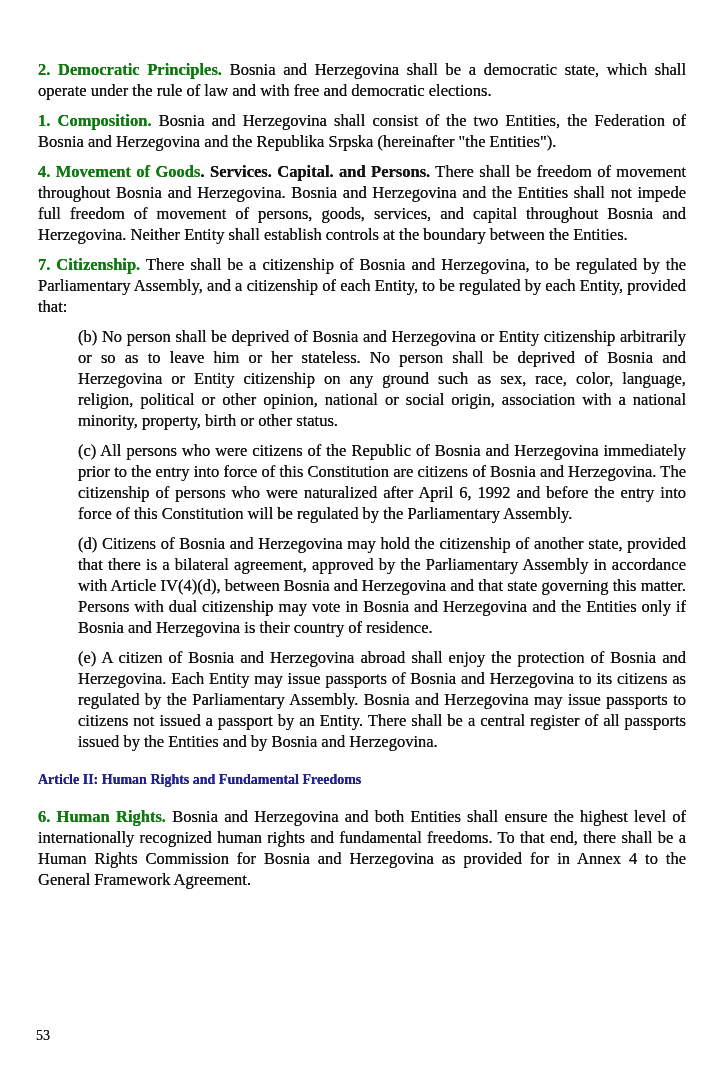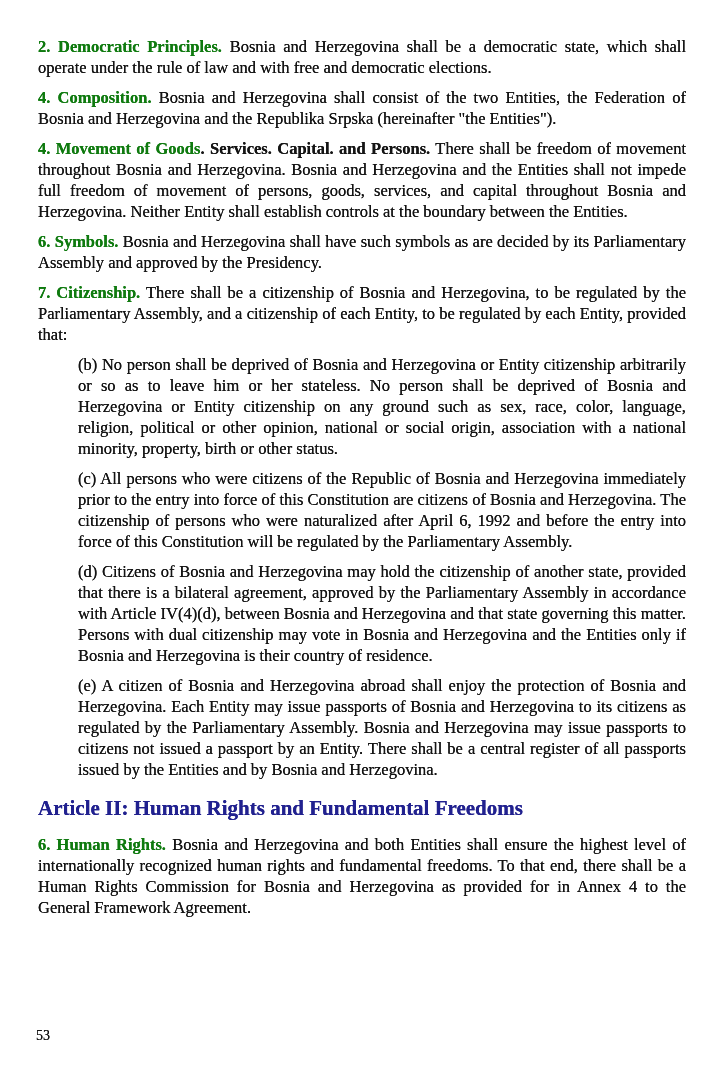--- a/index.html
+++ b/index.html
@@ -13,21 +13,22 @@
   .page {
     position: relative;
     width: 722px;
     height: 1075px;
     background: var(--paper);
     font-family: "Liberation Serif", "DejaVu Serif", serif;
     color: var(--body-ink);
     overflow: hidden;
   }
   .content {
-    padding: 36px 36px 0 38px;
+    padding: 28px 36px 0 38px;
+    margin-top: 31px;
   }
   p.para {
     margin: 0 0 9px 0;
     font-size: 16.5px;
     line-height: 21px;
     text-align: justify;
     color: var(--body-ink);
     text-shadow: 0 0 0.35px currentColor;
   }
   p.para.sub {
@@ -38,21 +39,21 @@
     font-weight: bold;
     text-shadow: 0 0 0.35px currentColor;
   }
   .hb {
     color: var(--body-ink);
     font-weight: bold;
     text-shadow: 0 0 0.35px currentColor;
   }
   h2.article {
     margin: 15px 0 13px 0;
-    font-size: 21px;
+    font-size: 14px;
     line-height: 26px;
     font-weight: bold;
     color: var(--article-navy);
     text-align: left;
     text-shadow: 0 0 0.35px currentColor;
   }
   .page-number {
     position: absolute;
     top: 1028px;
     left: 0;
@@ -65,26 +66,25 @@
   }
 </style>
 </head>
 <body>
 
 <div class="page">
   <div class="content">
 
     <p class="para"><span class="h">2. Democratic Principles.</span><span> Bosnia and Herzegovina shall be a democratic state, which shall operate under the rule of law and with free and democratic elections.</span></p>
 
-    <p class="para"><span class="h">4. Composition.</span><span> Bosnia and Herzegovina shall consist of the two Entities, the Federation of Bosnia and Herzegovina and the Republika Srpska (hereinafter "the Entities").</span></p>
+    <p class="para"><span class="h">1. Composition.</span><span> Bosnia and Herzegovina shall consist of the two Entities, the Federation of Bosnia and Herzegovina and the Republika Srpska (hereinafter "the Entities").</span></p>
 
     <p class="para"><span class="h">4. Movement of Goods</span><span class="hb">. Services. Capital. and Persons.</span><span> There shall be freedom of movement throughout Bosnia and Herzegovina. Bosnia and Herzegovina and the Entities shall not impede full freedom of movement of persons, goods, services, and capital throughout Bosnia and Herzegovina. Neither Entity shall establish controls at the boundary between the Entities.</span></p>
 
 
-    <p class="para"><span class="h">6. Symbols.</span><span> Bosnia and Herzegovina shall have such symbols as are decided by its Parliamentary Assembly and approved by the Presidency.</span></p>
 
     <p class="para"><span class="h">7. Citizenship.</span><span> There shall be a citizenship of Bosnia and Herzegovina, to be regulated by the Parliamentary Assembly, and a citizenship of each Entity, to be regulated by each Entity, provided that:</span></p>
 
 
     <p class="para sub"><span>(b) No person shall be deprived of Bosnia and Herzegovina or Entity citizenship arbitrarily or so as to leave him or her stateless. No person shall be deprived of Bosnia and Herzegovina or Entity citizenship on any ground such as sex, race, color, language, religion, political or other opinion, national or social origin, association with a national minority, property, birth or other status.</span></p>
 
     <p class="para sub"><span>(c) All persons who were citizens of the Republic of Bosnia and Herzegovina immediately prior to the entry into force of this Constitution are citizens of Bosnia and Herzegovina. The citizenship of persons who were naturalized after April 6, 1992 and before the entry into force of this Constitution will be regulated by the Parliamentary Assembly.</span></p>
 
     <p class="para sub"><span>(d) Citizens of Bosnia and Herzegovina may hold the citizenship of another state, provided that there is a bilateral agreement, approved by the Parliamentary Assembly in accordance with Article IV(4)(d), between Bosnia and Herzegovina and that state governing this matter. Persons with dual citizenship may vote in Bosnia and Herzegovina and the Entities only if Bosnia and Herzegovina is their country of residence.</span></p>
 

